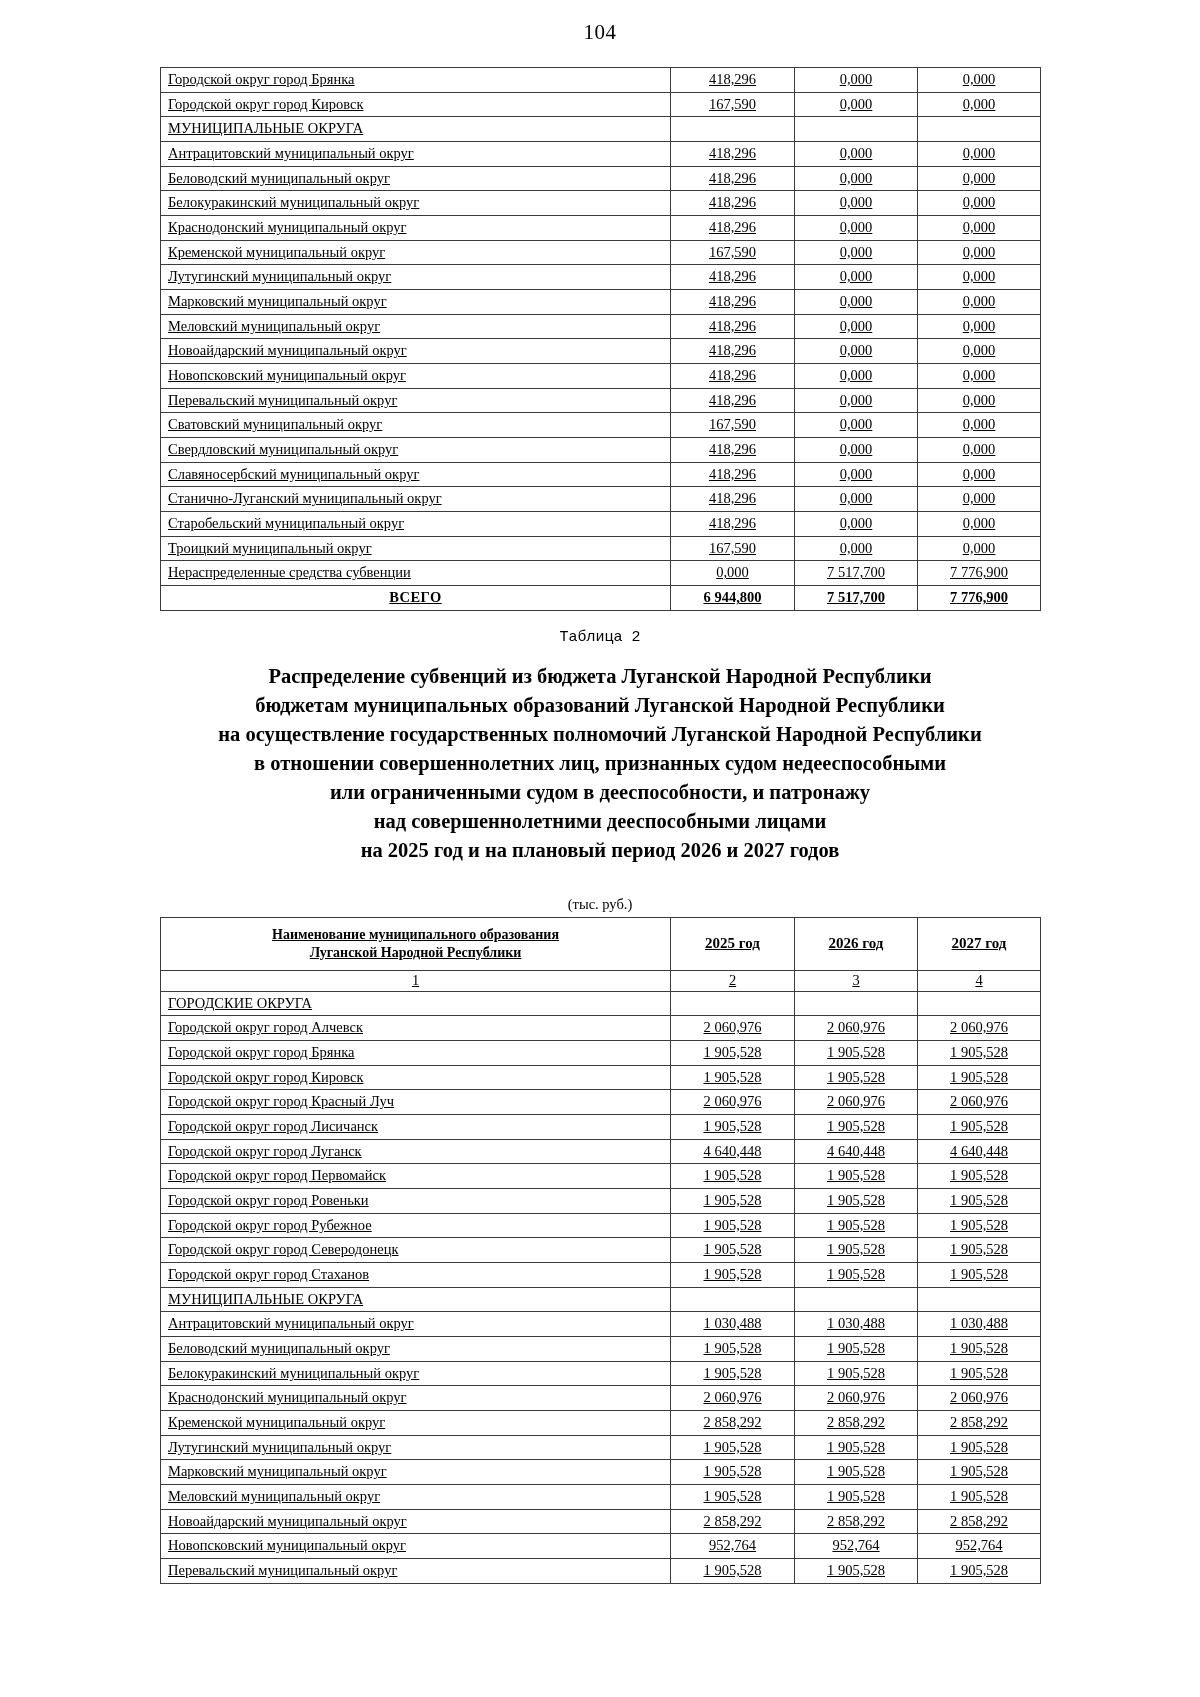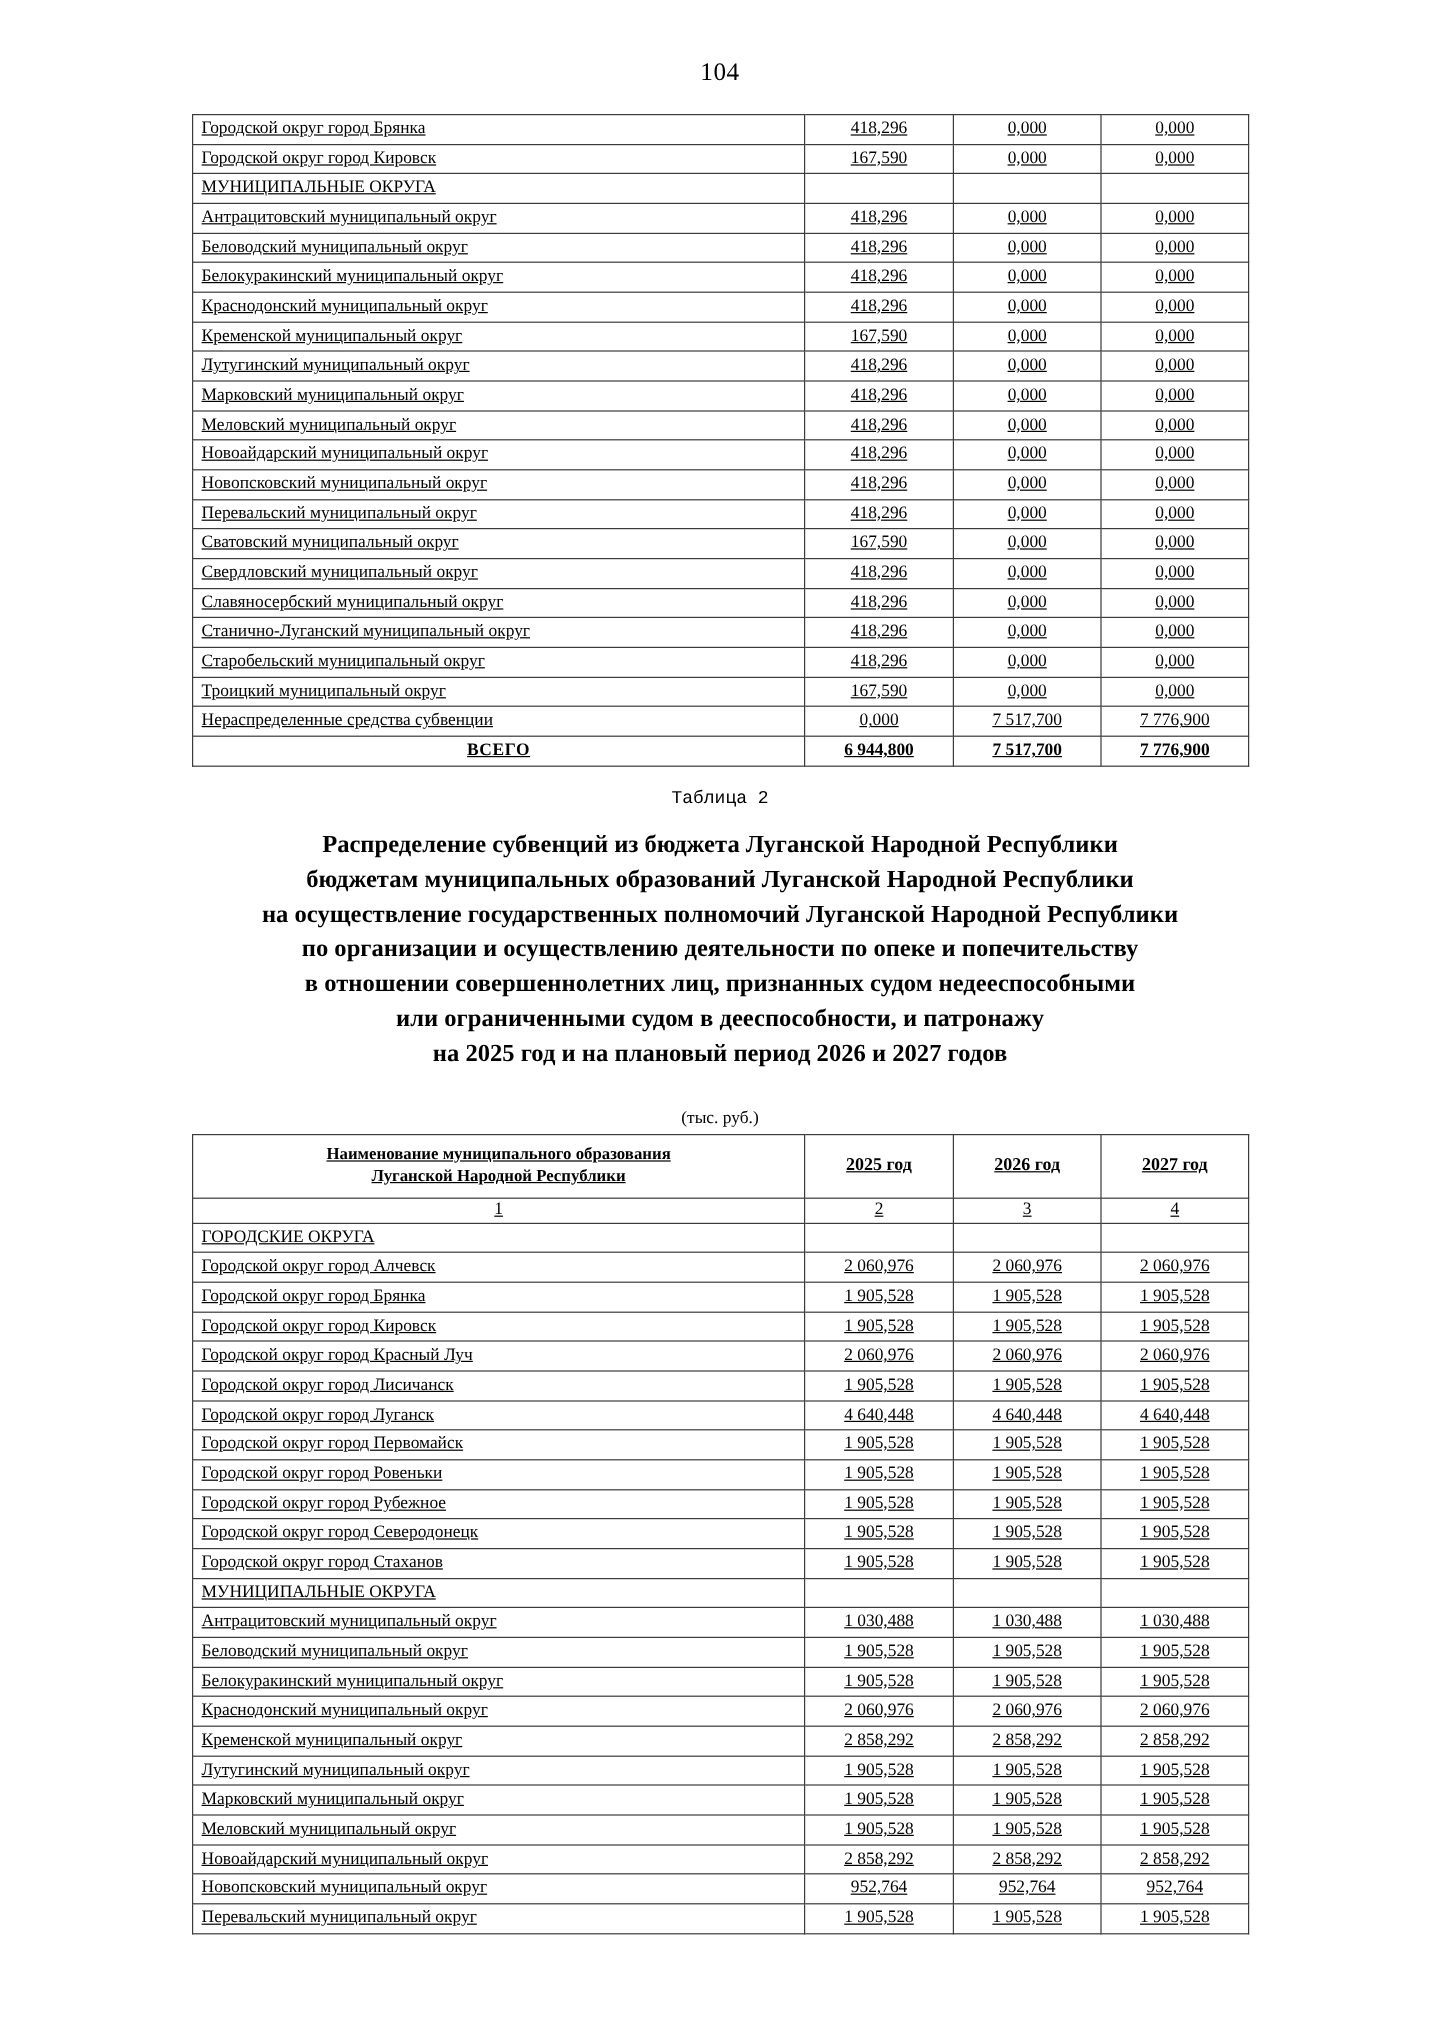--- a/index.html
+++ b/index.html
@@ -18,21 +18,21 @@
   .page {
     position: relative;
     width: 1200px;
     height: 1697px;
     padding: 0;
     box-sizing: border-box;
   }
   .page-number {
     text-align: center;
     font-size: 21px;
-    padding-top: 48px;
+    padding-top: 20px;
     padding-bottom: 22px;
     letter-spacing: 0.5px;
   }
   .sheet {
     margin: 0 auto;
     width: 880px;
     text-decoration: underline;
   }
   table.doc-table {
     border-collapse: collapse;
@@ -258,23 +258,23 @@
         </tbody>
     </table>
   </div>
 
   <div class="table2-label">Таблица 2</div>
 
   <div class="doc-title" id="doc-title">
       <span class="tline">Распределение субвенций из бюджета Луганской Народной Республики</span>
       <span class="tline">бюджетам муниципальных образований Луганской Народной Республики</span>
       <span class="tline">на осуществление государственных полномочий Луганской Народной Республики</span>
-      <span class="tline">по организации и осуществлению деятельности по опеке и попечительству</span>
       <span class="tline">в отношении совершеннолетних лиц, признанных судом недееспособными</span>
       <span class="tline">или ограниченными судом в дееспособности, и патронажу</span>
+      <span class="tline">над совершеннолетними дееспособными лицами</span>
       <span class="tline">на 2025 год и на плановый период 2026 и 2027 годов</span>
     </div>
 
   <div class="units">(тыс. руб.)</div>
 
   <div class="sheet">
     <table class="doc-table">
       <colgroup>
         <col class="c-name">
           <col class="c-y1">

